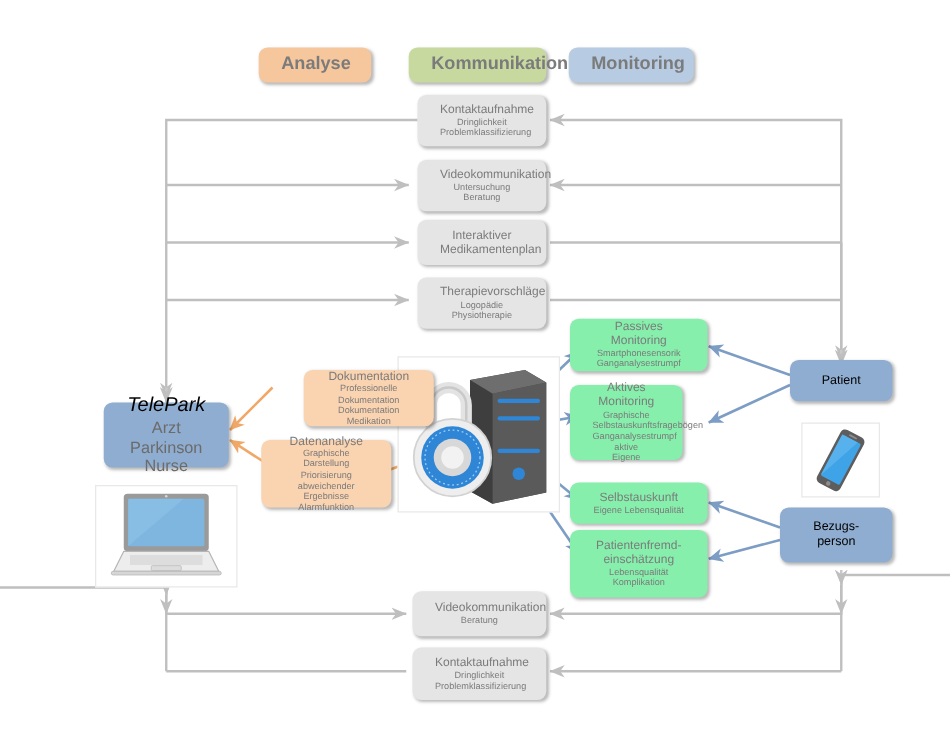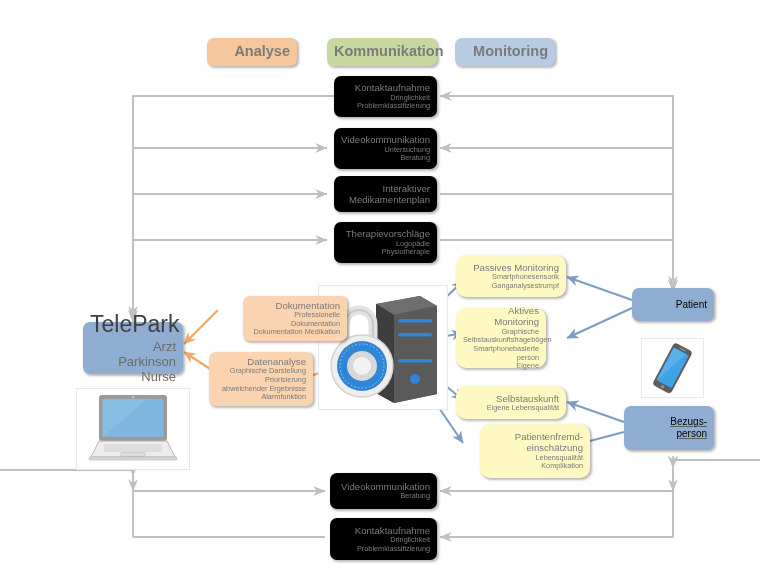--- a/index.html
+++ b/index.html
@@ -21,49 +21,49 @@
     width: 760px; height: 585px;
     pointer-events: none;
   }
   .node {
     position: absolute;
     border-radius: 7px;
     display: flex;
     flex-direction: column;
     align-items: center;
     justify-content: center;
-    text-align: right;
+    text-align: center;
     color: #7b7b7b;
     box-shadow: 1.5px 1.5px 2.5px rgba(0,0,0,0.28);
-    padding: 2px 7px;
+    padding: 2px 18px;
     line-height: 1.18;
   }
   .node .t1 { display:block; width:100%; }
   .node .t2 { display:block; width:100%; }
 
   
   .legend {
     height: 28px;
     font-size: 14.5px;
     font-weight: bold;
     justify-content: center;
   }
   .lg-analyse      { background: #f6c69d; }
   .lg-kommunikation{ background: #c8d9a0; }
   .lg-monitoring   { background: #b7cbe3; }
 
   
-  .green  { background: #000000; }
+  .green  { background: #e5e5e5; }
   .orange { background: #fad3b0; }
-  .blueLt { background: #fef9c3; border-radius: 10px; }
+  .blueLt { background: #86efac; }
   .blueSolid { background: #8fadd0; color: #5f5f5f; }
   .title-md { font-size: 9.6px; }
   .sub      { font-size: 7.3px; }
 
-  .telepark-title { font-size: 23px; color: #404040; }
+  .telepark-title { font-size: 16px; color: #000000; font-style: italic; }
   .telepark-sub   { font-size: 13px; color: #6b6b6b; }
   .actor-title    { font-size: 10px; color: #000000; }
   .imgbox {
     position: absolute;
     background: #ffffff;
     border: 1px solid #e8e8e8;
   }
 </style>
 </head>
 <body>
@@ -228,47 +228,47 @@
   <div class="node blueLt" style="left:456px; top:255px; width:110px; height:42px;">
     <span class="t1 title-md">Passives Monitoring</span>
     <span class="t2 sub">Smartphonesensorik</span>
     <span class="t2 sub">Ganganalysestrumpf</span>
   </div>
 
   <div class="node blueLt" style="left:456px; top:308px; width:90px; height:60px;">
     <span class="t1 title-md">Aktives Monitoring</span>
     <span class="t2 sub">Graphische</span>
     <span class="t2 sub">Selbstauskunftsfragebögen</span>
-    <span class="t2 sub">Smartphonebasierte person</span>
+    <span class="t2 sub">Ganganalysestrumpf aktive</span>
     <span class="t2 sub">Eigene</span>
   </div>
 
   <div class="node blueLt" style="left:456px; top:386px; width:110px; height:33px;">
     <span class="t1 title-md">Selbstauskunft</span>
     <span class="t2 sub">Eigene Lebensqualität</span>
   </div>
 
-  <div class="node blueLt" style="left:456px; top:424px; width:110px; height:54px;margin-left:24px;">
+  <div class="node blueLt" style="left:456px; top:424px; width:110px; height:54px;">
     <span class="t1 title-md">Patientenfremd-</span>
     <span class="t1 title-md">einschätzung</span>
     <span class="t2 sub">Lebensqualität</span>
     <span class="t2 sub">Komplikation</span>
   </div>
 
   <div class="node blueSolid" style="left:83px; top:322px; width:100px; height:52px;">
     <span class="t1 telepark-title">TelePark</span>
     <span class="t2 telepark-sub">Arzt</span>
     <span class="t2 telepark-sub">Parkinson Nurse</span>
   </div>
 
   <div class="node blueSolid" style="left:632px; top:288px; width:82px; height:33px;">
     <span class="t1 actor-title">Patient</span>
   </div>
 
-  <div class="node blueSolid" style="left:624px; top:406px; width:90px; height:44px;text-decoration:underline;">
+  <div class="node blueSolid" style="left:624px; top:406px; width:90px; height:44px;">
     <span class="t1 actor-title">Bezugs-</span>
     <span class="t1 actor-title">person</span>
   </div>
 
   <div class="imgbox" style="left:76px; top:388px; width:114px; height:82px;">
     <svg width="112" height="80" viewBox="0 0 112 80">
       <rect x="22" y="6" width="68" height="46" rx="3" fill="#9a9a9a"></rect>
       <rect x="25.5" y="10" width="61" height="38" rx="1.5" fill="#7fb6e0"></rect>
       <polygon points="25.5,48 25.5,10 70,10" fill="#8fc2e8" opacity="0.55"></polygon>
       <circle cx="56" cy="8" r="1" fill="#d8d8d8"></circle>

